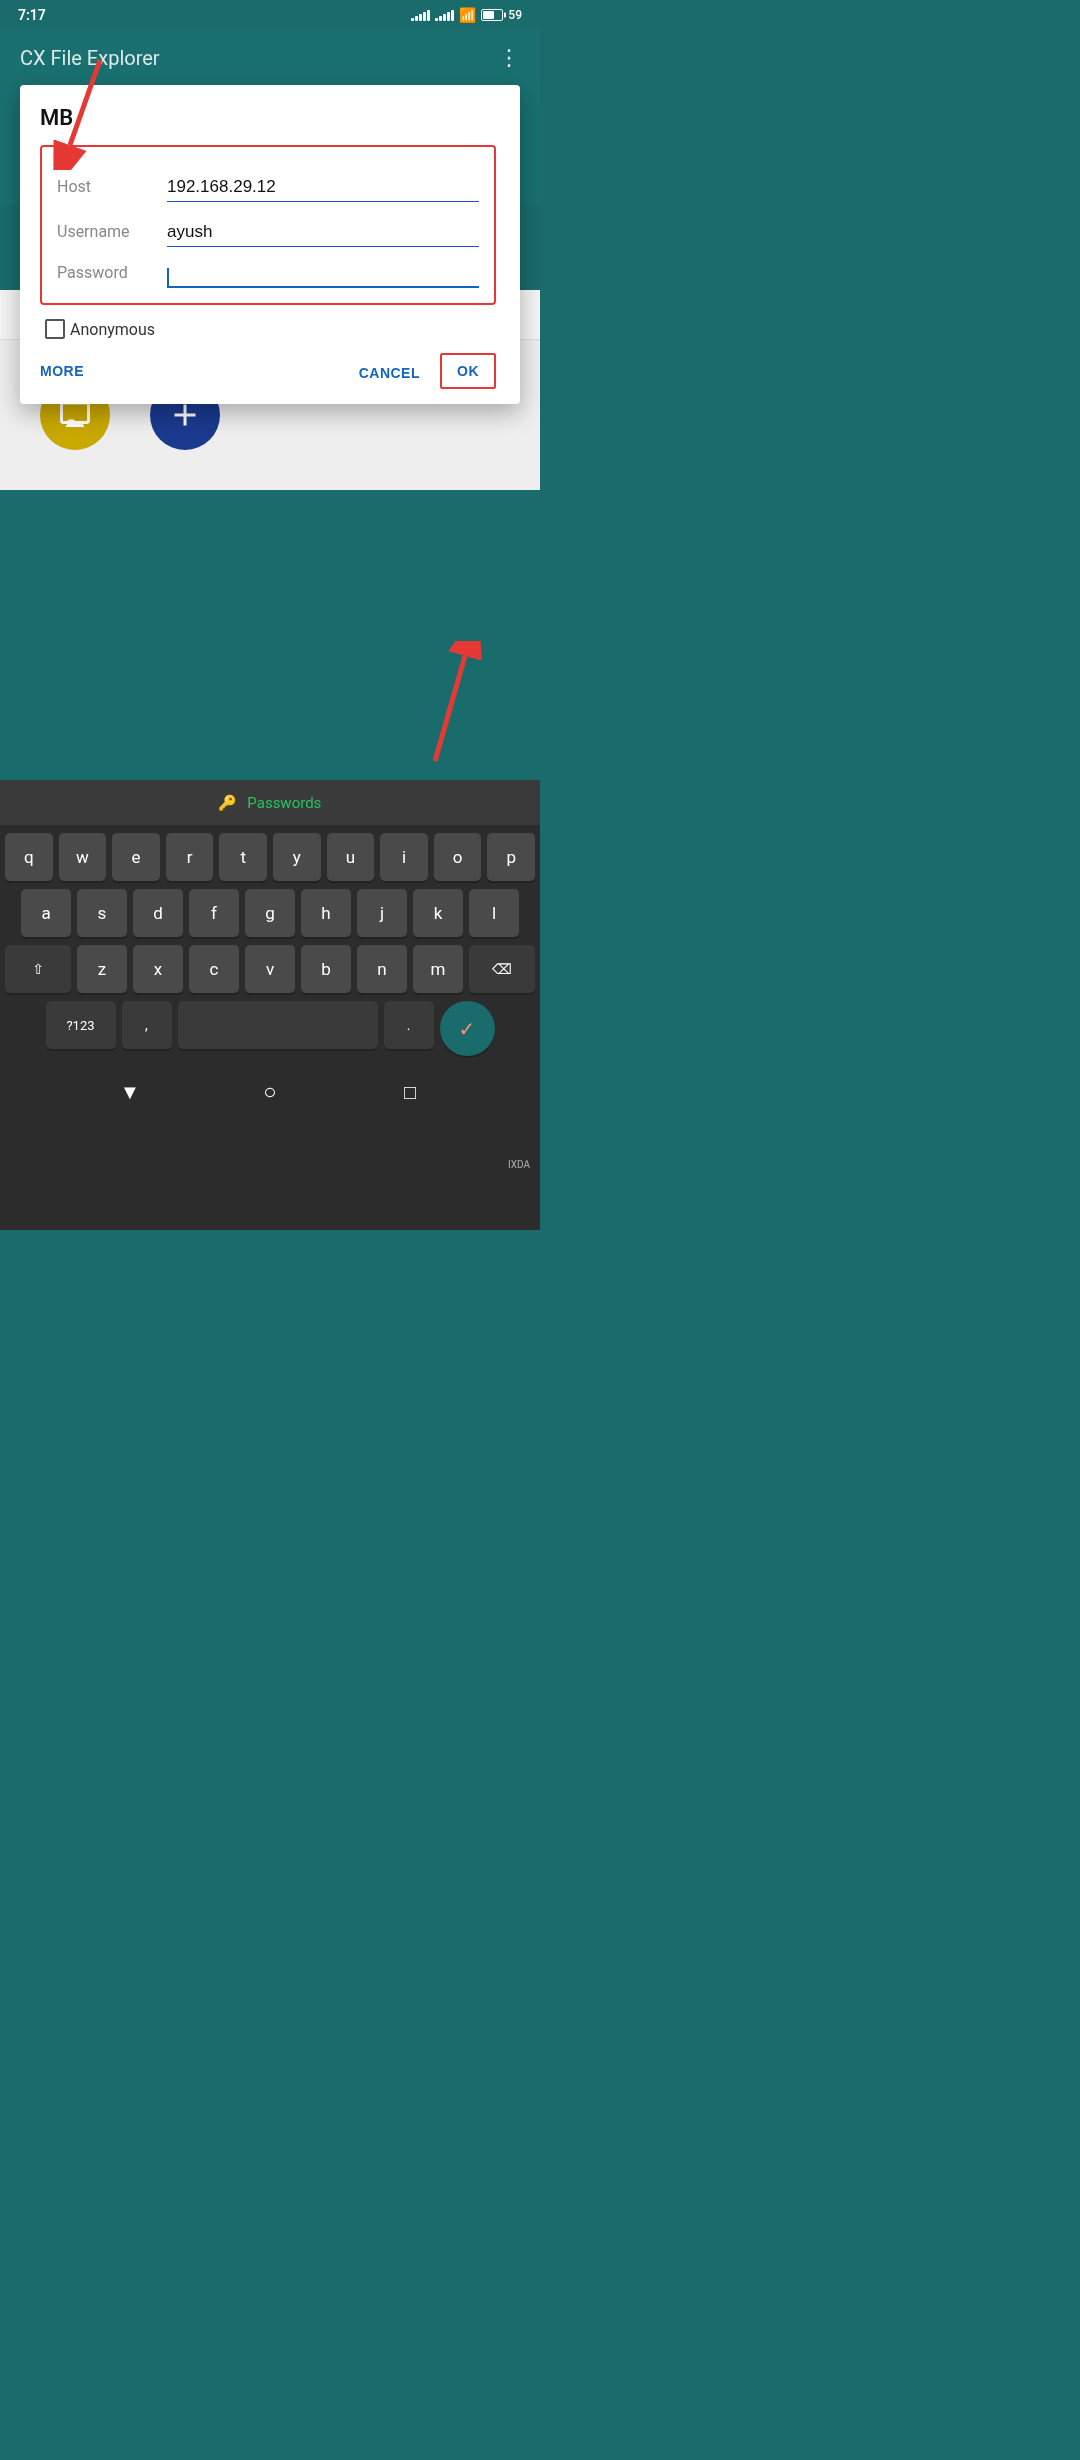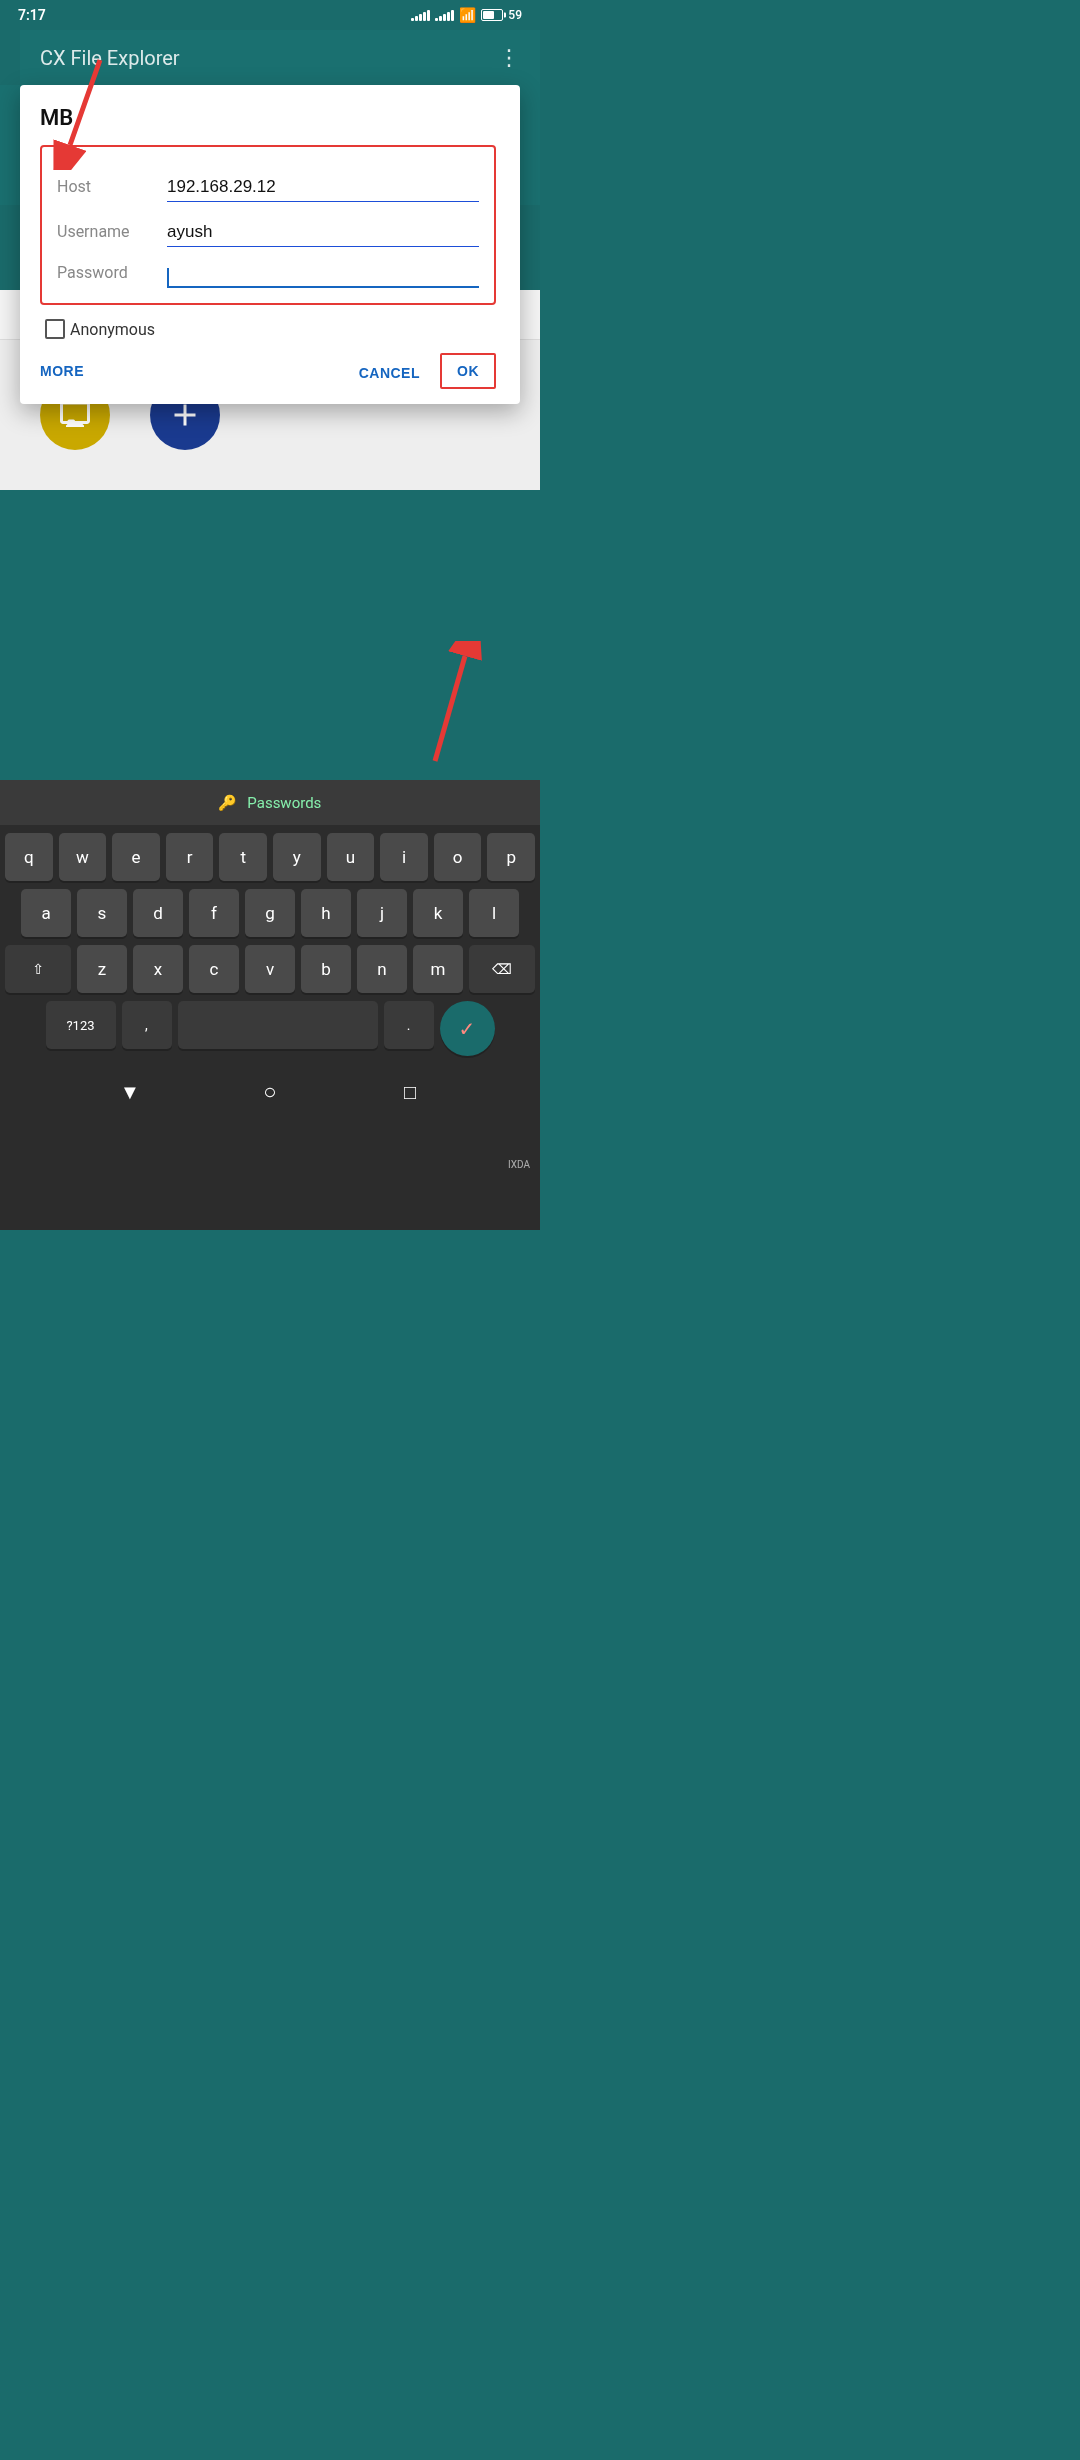--- a/index.html
+++ b/index.html
@@ -64,21 +64,20 @@
     }
 
     
     .app-bar {
       height: 55px;
       background: #1a7070;
       display: flex;
       align-items: center;
       justify-content: space-between;
       padding: 0 20px;
-      margin-left: 20px;
     }
     .app-title {
       color: rgba(255,255,255,0.85);
       font-size: 20px;
       font-weight: 400;
     }
     .more-icon {
       color: rgba(255,255,255,0.85);
       font-size: 22px;
       cursor: pointer;
@@ -306,21 +305,21 @@
     .passwords-bar {
       background: #3a3a3a;
       height: 45px;
       display: flex;
       align-items: center;
       justify-content: center;
       gap: 10px;
     }
 
     .passwords-text {
-      color: #86efac;
+      color: #22c55e;
       font-size: 15px;
     }
 
     .key-icon {
       color: white;
       font-size: 15px;
     }
 
     .keyboard-rows {
       padding: 8px 5px 0 5px;

